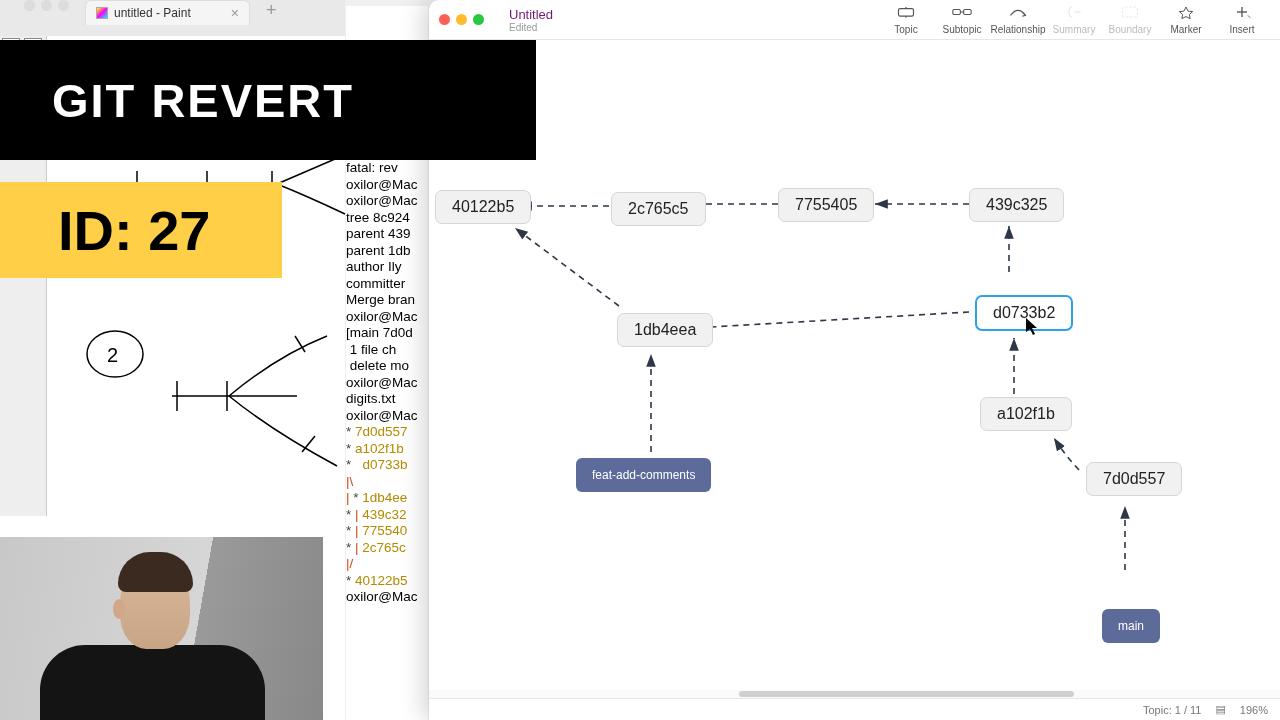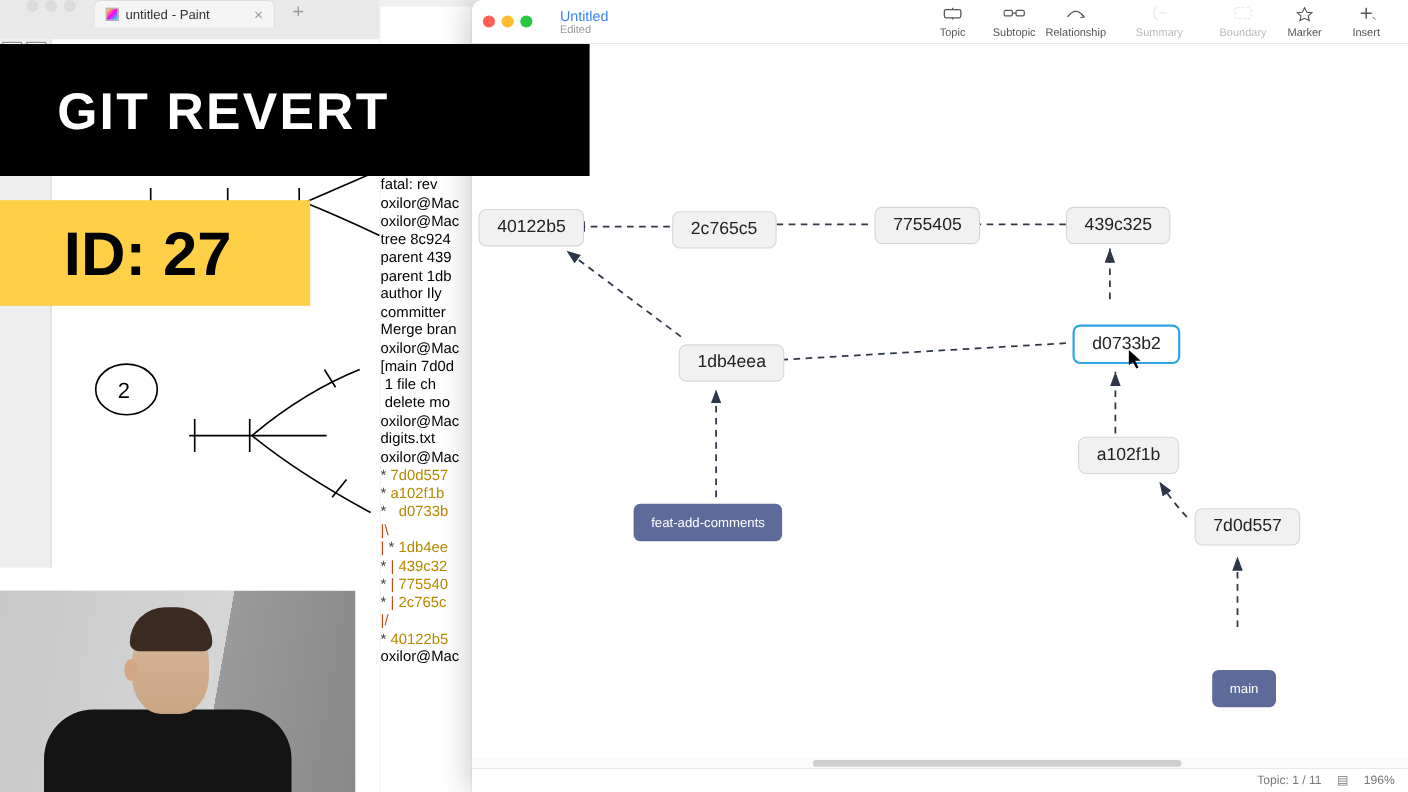--- a/index.html
+++ b/index.html
@@ -29,25 +29,25 @@
 .tc-star { color:#444; }
 .tc-pipe { color:#cb4b16; }
 
 
 .xmind { position:absolute; left:429px; top:0; width:851px; height:720px; background:#fff; border-radius:10px 0 0 0; box-shadow:-5px 0 25px rgba(0,0,0,.18); z-index:3; display:flex; flex-direction:column; }
 .xmind-head { height:40px; display:flex; align-items:center; padding:0 10px; border-bottom:1px solid #e6e6e6; }
 .xmind-head .mac-dots .r { background:#ff5f57; }
 .xmind-head .mac-dots .y { background:#febc2e; }
 .xmind-head .mac-dots .gr { background:#28c840; }
 .xmind-title-wrap { margin-left:15px; }
-.xmind-title { font-size:13px; color:#3b82f6; }
+.xmind-title { font-size:13px; color:#701a75; }
 .xmind-subtitle { font-size:10px; color:#999; }
 .xmind-tools { margin-left:auto; display:flex; gap:0; }
 .xtool { display:flex; flex-direction:column; align-items:center; justify-content:center; width:56px; font-size:10px; color:#555; gap:2px; }
-.xtool.disabled { color:#bbb;margin-left:20px; }
+.xtool.disabled { color:#bbb; }
 .xtool svg { width:20px; height:16px; }
 .xtool.disabled svg { opacity:.35; }
 
 .xmind-canvas { position:relative; flex:1; background:#fff; overflow:hidden; }
 svg.graph { position:absolute; inset:0; width:100%; height:100%; }
 
 .node { position:absolute; background:#f1f1f1; border:1px solid #d6d6d6; border-radius:7px; padding:7px 16px; font-size:16px; color:#222; font-family:-apple-system,sans-serif; }
 .node.sel { background:#fff; border:2px solid #2ea3e6; }
 .branch { position:absolute; background:#5d6b9b; color:#fff; border-radius:6px; padding:10px 16px; font-size:12px; }
 
@@ -200,21 +200,21 @@
         <line x1="585" y1="354" x2="585" y2="298" marker-end="url(#ah)"></line>
         <path d="M650 430 Q636 415 625 398" marker-end="url(#ah)"></path>
         <line x1="696" y1="530" x2="696" y2="466" marker-end="url(#ah)"></line>
         <path d="M190 266 L86 188" marker-end="url(#ah)"></path>
         <line x1="222" y1="412" x2="222" y2="314" marker-end="url(#ah)"></line>
       </g>
     </svg>
 
     <div class="node" style="left:6px; top:150px;"><span>40122b5</span></div>
     <div class="node" style="left:182px;top:152px;"><span>2c765c5</span></div>
-    <div class="node" style="left:366px;top:148px;"><span>7755405</span></div>
+    <div class="node" style="left:349px;top:148px;"><span>7755405</span></div>
     <div class="node" style="left:540px;top:148px;"><span>439c325</span></div>
     <div class="node" style="left:188px;top:273px;"><span>1db4eea</span></div>
     <div class="node sel" style="left:546px;top:255px;"><span>d0733b2</span></div>
     <div class="node" style="left:551px;top:357px;"><span>a102f1b</span></div>
     <div class="node" style="left:657px;top:422px;"><span>7d0d557</span></div>
 
     <div class="branch" style="left:147px;top:418px;"><span>feat-add-comments</span></div>
     <div class="branch" style="left:673px;top:569px;"><span>main</span></div>
 
     <svg class="cursor" style="left:597px;top:278px;">

